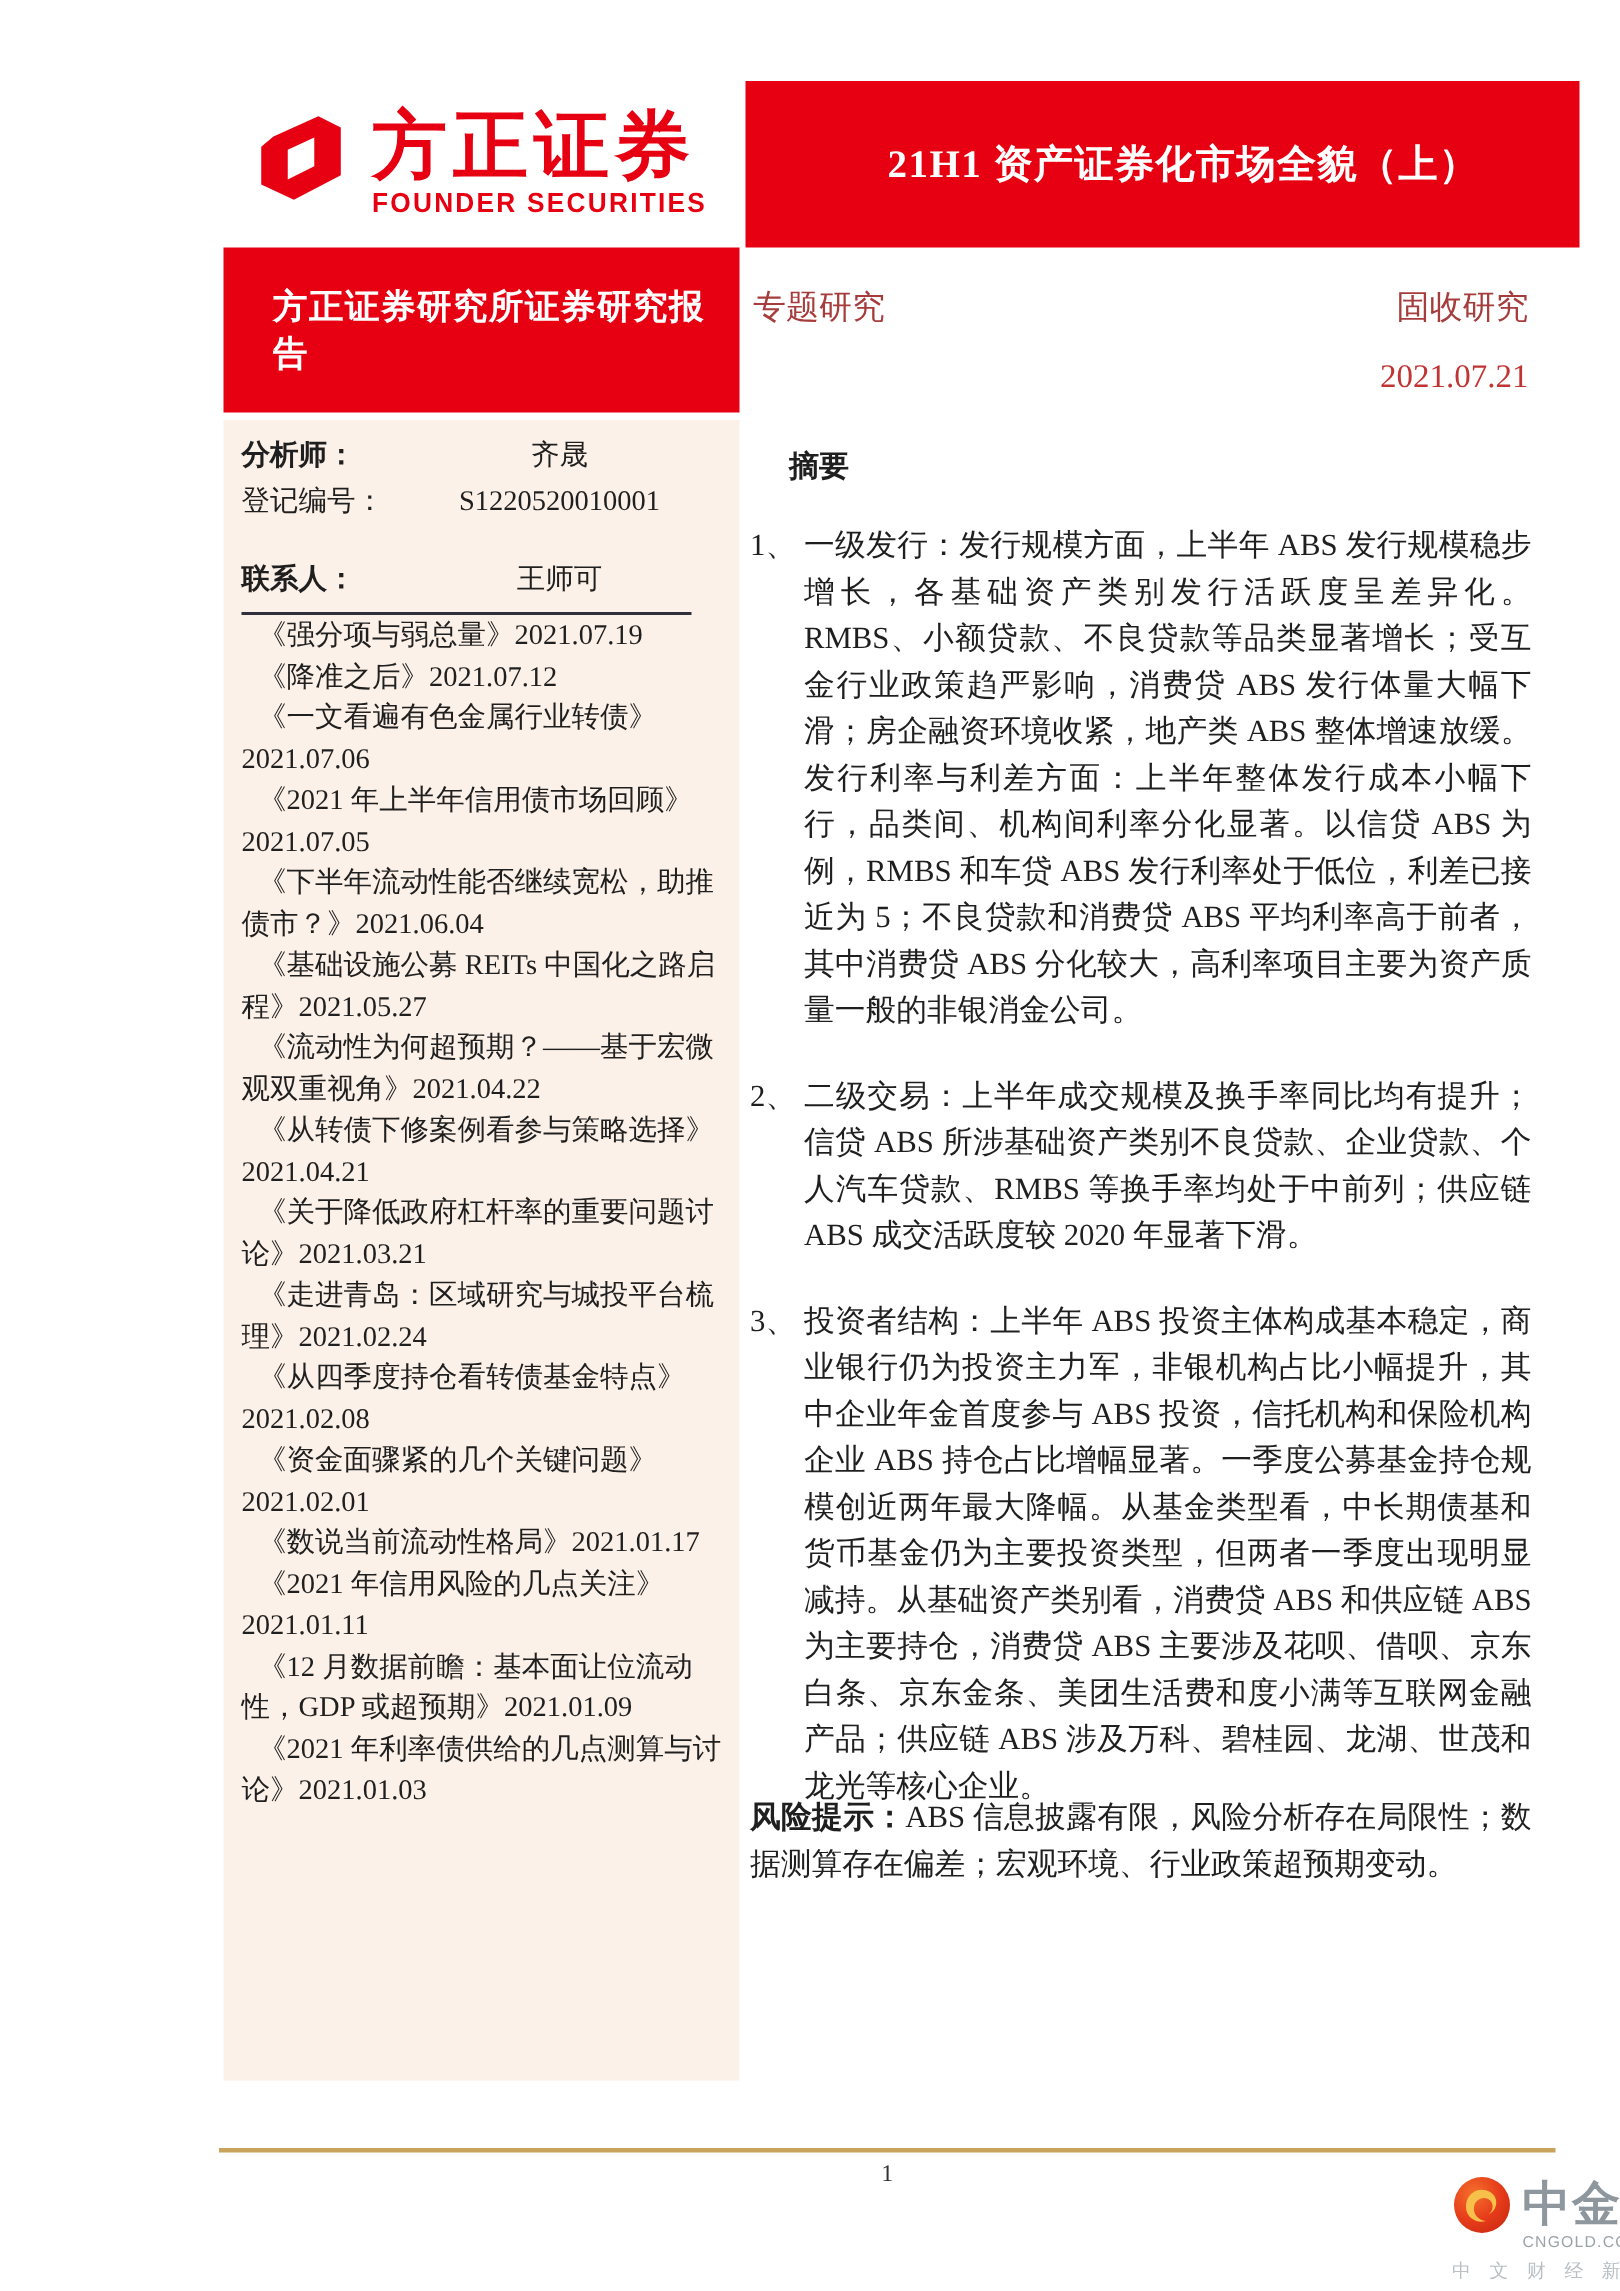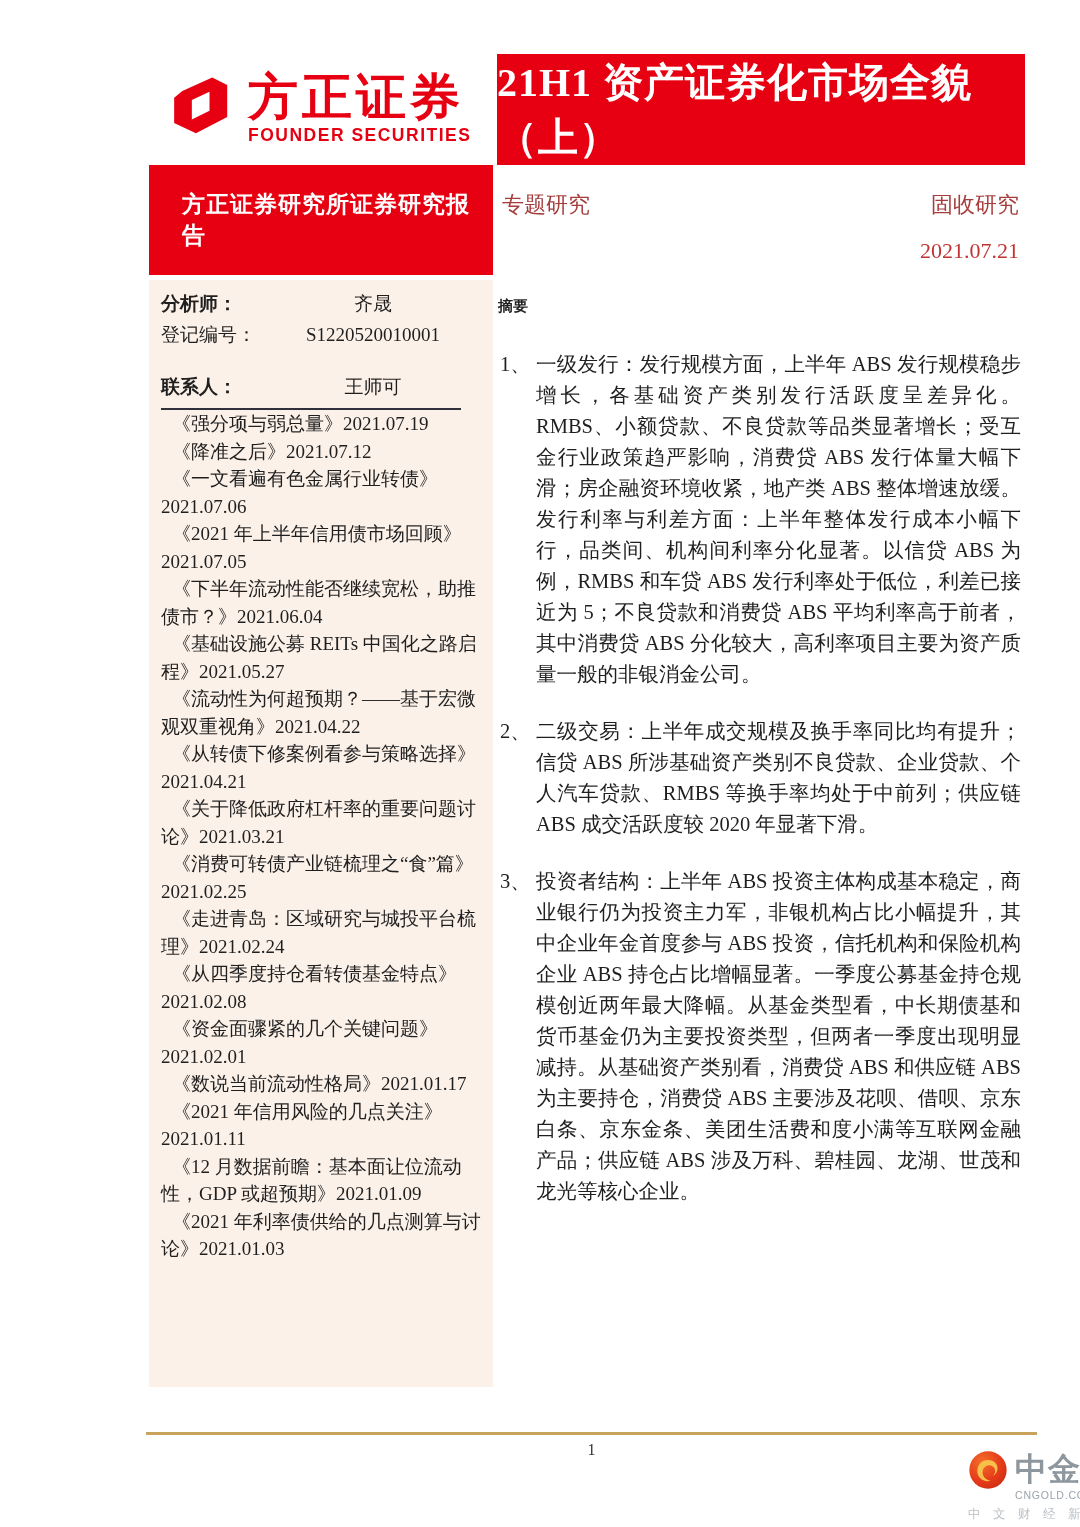--- a/index.html
+++ b/index.html
@@ -20,21 +20,21 @@
     font-family:"Liberation Sans","DejaVu Sans",sans-serif; transform:scaleY(1.05);
   }
   .left-banner {
     position:absolute; left:103px; top:165px; width:344px; height:110px; background:#e60012;
     color:#ffffff; display:flex; align-items:center; box-sizing:border-box; padding-left:33px;
     font-size:23px; font-weight:bold; letter-spacing:1px;
   }
   .title-banner {
     position:absolute; left:451px; top:54px; width:528px; height:111px; background:#e60012;
     color:#ffffff; display:flex; align-items:center; justify-content:center;
-    font-size:40px; font-weight:bold; letter-spacing:1px;
+    font-size:26px; font-weight:bold; letter-spacing:1px;padding-left:28px;
   }
   .subhead-row {
     position:absolute; left:456px; top:190px; width:517px; display:flex;
     justify-content:space-between; font-size:22px; color:#a63d3d;
   }
   .report-date {
     position:absolute; left:456px; top:238px; width:517px; text-align:right;
     font-size:22px; color:#c13434;
   }
   
@@ -46,21 +46,21 @@
   .info-row { display:flex; font-size:19px; line-height:24px; margin-bottom:7px; }
   .info-label { flex:0 0 118px; }
   .bold { font-weight:bold; }
   .info-value { flex:1; text-align:center; }
   .contact-row { margin-top:28px; margin-bottom:0; }
   .divider { border-bottom:2px solid #30303c; margin-top:9px; margin-right:6px; }
   .related-title { font-weight:bold; font-size:20px; margin-top:52px; margin-bottom:12px; }
   .related-list { }
   .rel-item { font-size:19px; line-height:27.5px; text-indent:11px; }
   
-  .abstract-title { position:absolute; left:452px; top:297px; font-size:15px; font-weight:bold; }
+  .abstract-title { position:absolute; left:480px; top:297px; font-size:20px; font-weight:bold; }
   .points { position:absolute; left:454px; top:349px; width:521px; }
   .point { display:flex; margin-bottom:26px; }
   .point-no { flex:0 0 36px; font-size:20.5px; line-height:31px; }
   .point-text { flex:1; font-size:20.5px; line-height:31px; text-align:justify; }
   .risk {
     position:absolute; left:454px; top:1197px; width:521px;
     font-size:20.5px; line-height:31px; text-align:justify;
   }
   
   .footer-line { position:absolute; left:100px; top:1432px; width:891px; height:3px; background:#c8a35c; }
@@ -119,21 +119,20 @@
     <div class="related-list" id="related-list">
         <div class="rel-item">《强分项与弱总量》2021.07.19</div>
         <div class="rel-item">《降准之后》2021.07.12</div>
         <div class="rel-item">《一文看遍有色金属行业转债》2021.07.06</div>
         <div class="rel-item">《2021 年上半年信用债市场回顾》2021.07.05</div>
         <div class="rel-item">《下半年流动性能否继续宽松，助推债市？》2021.06.04</div>
         <div class="rel-item">《基础设施公募 REITs 中国化之路启程》2021.05.27</div>
         <div class="rel-item">《流动性为何超预期？——基于宏微观双重视角》2021.04.22</div>
         <div class="rel-item">《从转债下修案例看参与策略选择》2021.04.21</div>
         <div class="rel-item">《关于降低政府杠杆率的重要问题讨论》2021.03.21</div>
-        <div class="rel-item">《消费可转债产业链梳理之“食”篇》2021.02.25</div>
         <div class="rel-item">《走进青岛：区域研究与城投平台梳理》2021.02.24</div>
         <div class="rel-item">《从四季度持仓看转债基金特点》2021.02.08</div>
         <div class="rel-item">《资金面骤紧的几个关键问题》2021.02.01</div>
         <div class="rel-item">《数说当前流动性格局》2021.01.17</div>
         <div class="rel-item">《2021 年信用风险的几点关注》2021.01.11</div>
         <div class="rel-item">《12 月数据前瞻：基本面让位流动性，GDP 或超预期》2021.01.09</div>
         <div class="rel-item">《2021 年利率债供给的几点测算与讨论》2021.01.03</div>
       </div>
   </div>
 
@@ -146,20 +145,23 @@
       <div class="point">
         <span class="point-no">2、</span>
         <span class="point-text">二级交易：上半年成交规模及换手率同比均有提升；信贷 ABS 所涉基础资产类别不良贷款、企业贷款、个人汽车贷款、RMBS 等换手率均处于中前列；供应链 ABS 成交活跃度较 2020 年显著下滑。</span>
       </div>
       <div class="point">
         <span class="point-no">3、</span>
         <span class="point-text">投资者结构：上半年 ABS 投资主体构成基本稳定，商业银行仍为投资主力军，非银机构占比小幅提升，其中企业年金首度参与 ABS 投资，信托机构和保险机构企业 ABS 持仓占比增幅显著。一季度公募基金持仓规模创近两年最大降幅。从基金类型看，中长期债基和货币基金仍为主要投资类型，但两者一季度出现明显减持。从基础资产类别看，消费贷 ABS 和供应链 ABS 为主要持仓，消费贷 ABS 主要涉及花呗、借呗、京东白条、京东金条、美团生活费和度小满等互联网金融产品；供应链 ABS 涉及万科、碧桂园、龙湖、世茂和龙光等核心企业。</span>
       </div>
     </div>
 
+  <div class="risk">
+    <span class="bold">风险提示：</span><span>ABS 信息披露有限，风险分析存在局限性；数据测算存在偏差；宏观环境、行业政策超预期变动。</span>
+  </div>
 
   <div class="footer-line"></div>
   <div class="page-num">1</div>
 
   <div class="watermark">
     <div class="wm-top">
       <div class="wm-logo">
         <svg viewBox="0 0 60 60" width="40" height="40" aria-hidden="true">
           <defs>
             <radialGradient id="wmred" cx="35%" cy="30%" r="80%">

